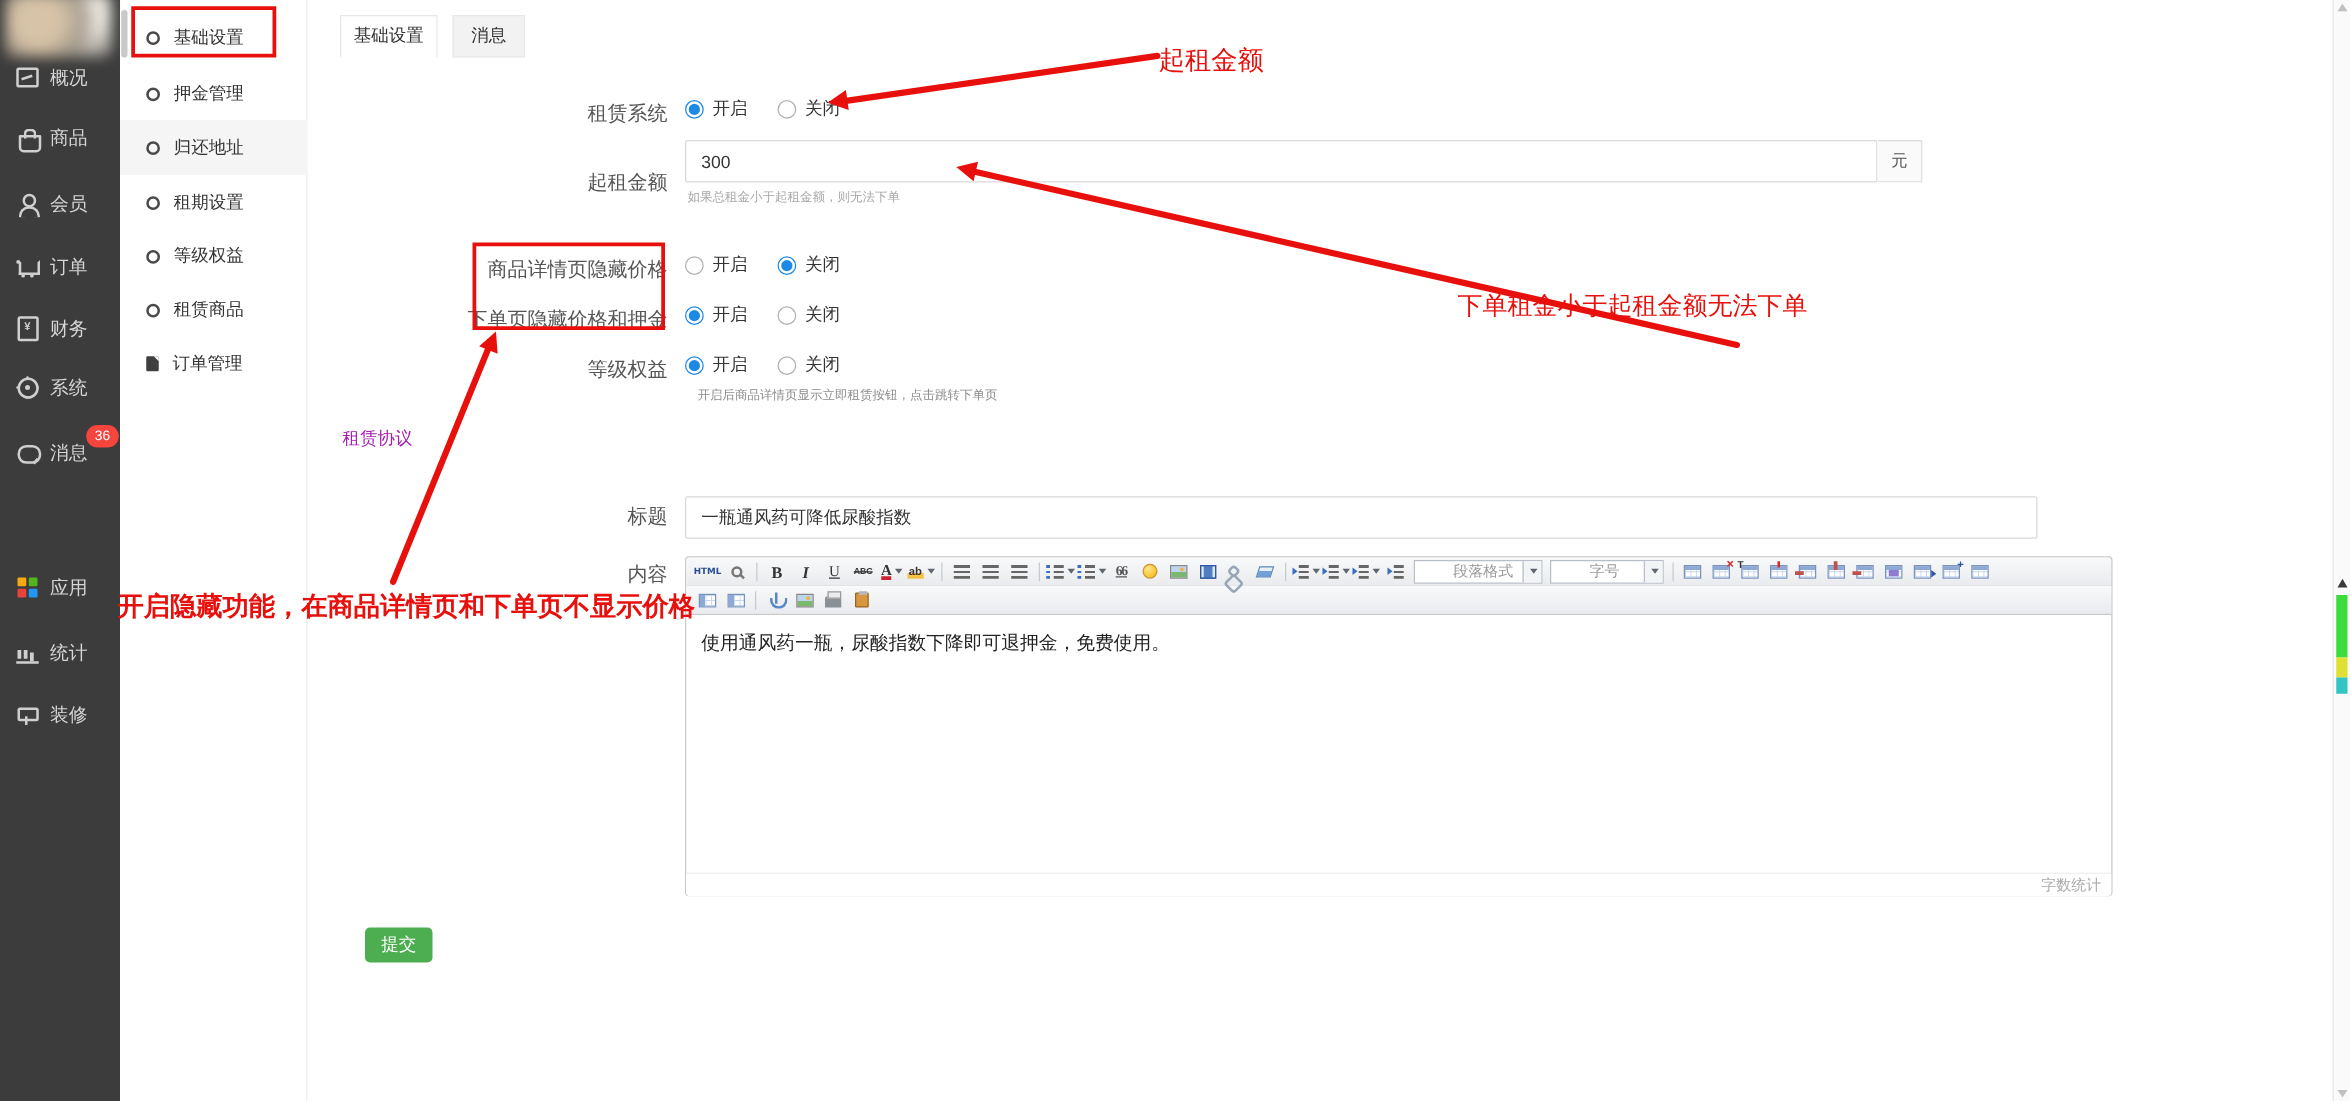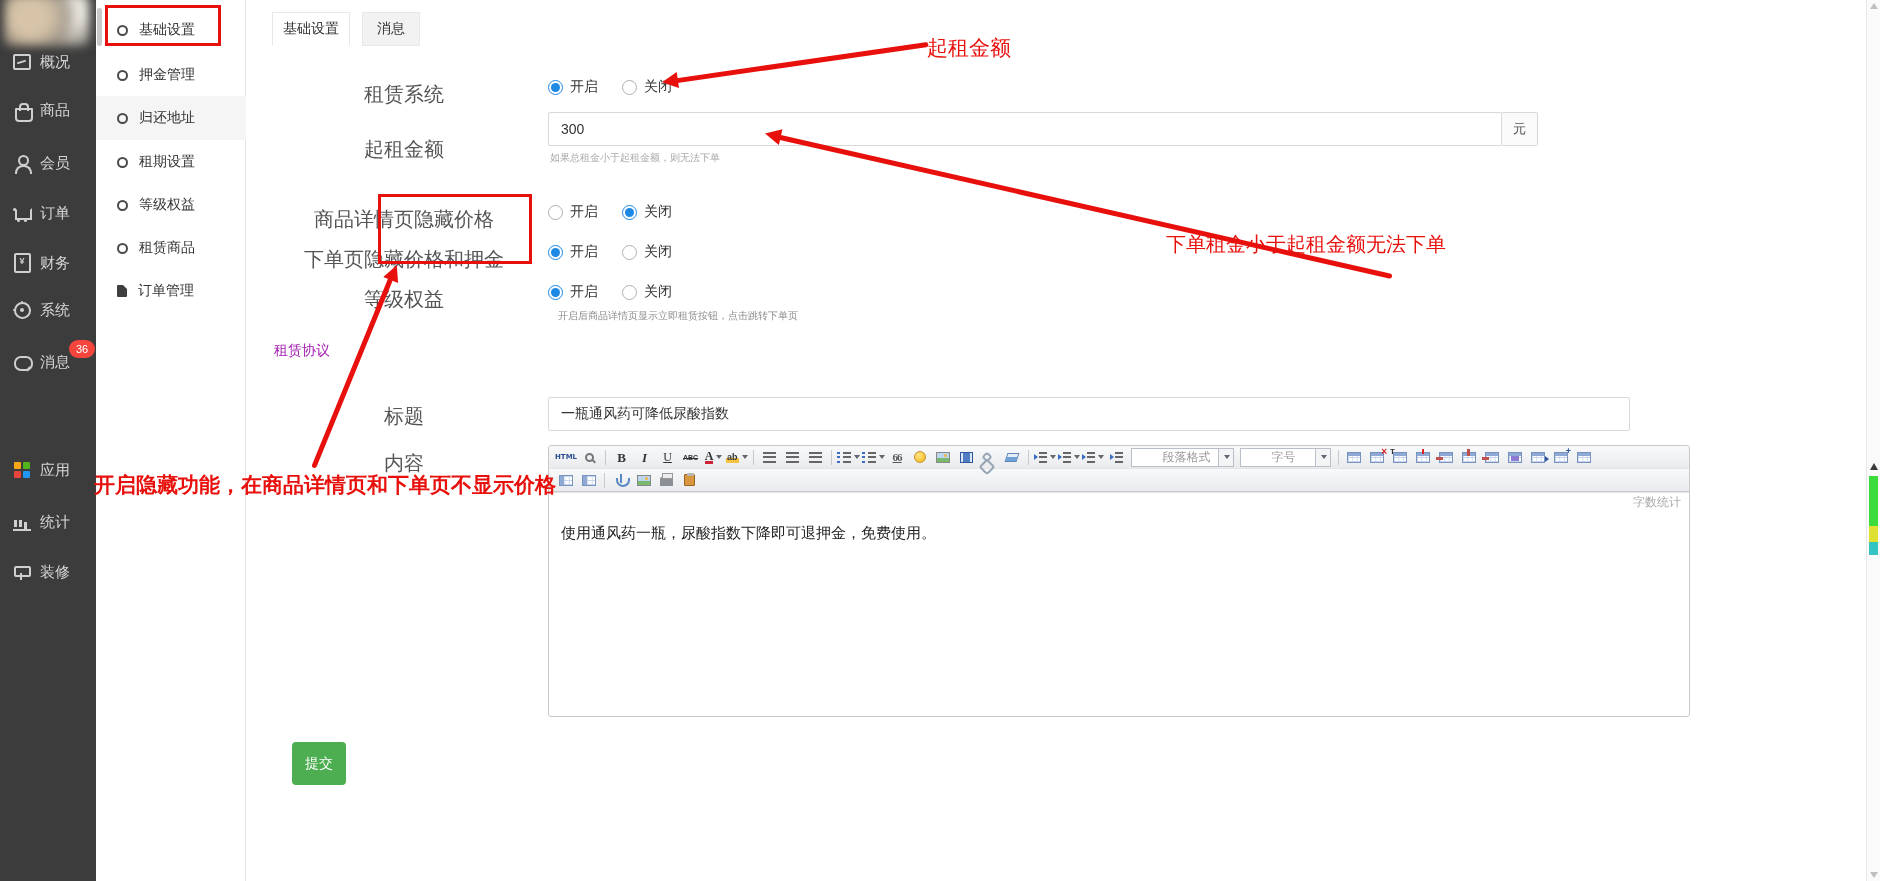--- a/index.html
+++ b/index.html
@@ -76,21 +76,21 @@
 
   
   #content-card { position:absolute; left:248px; top:8px; width:1618px; height:873px; background:#fff;
     border-top-left-radius:10px; z-index:1; }
 
   .tab { position:absolute; top:4px; height:34px; display:flex; align-items:center; justify-content:center;
     font-size:14px; color:#333; border:1px solid #e8e8e8; cursor:pointer; }
   #tab-basic { left:24px; width:78px; background:#fff; border-bottom-color:#fff; }
   #tab-message { left:114px; width:58px; background:#f2f2f2; }
 
-  .form-label { position:absolute; left:26px; width:260px; text-align:center; font-size:20px; color:#555; }
+  .form-label { position:absolute; left:26px; width:260px; text-align:right; font-size:16px; color:#555; }
   .hint { position:absolute; font-size:10px; color:#a8a8a8; white-space:nowrap; }
   .section-title { position:absolute; left:26px; font-size:14px; color:#a21caf; }
 
   .radio-group { position:absolute; left:300px; display:flex; align-items:center; }
   .radio-opt { display:inline-flex; align-items:center; gap:7px; margin-right:24px; font-size:14px; color:#333; cursor:pointer; }
   .radio-dot { width:15px; height:15px; border:1px solid #b0b0b0; border-radius:50%; background:#fff; position:relative; }
   .radio-dot.sel { border-color:#1e88e5; }
   .radio-dot.sel::after { content:""; position:absolute; left:2px; top:2px; right:2px; bottom:2px; border-radius:50%; background:#1e88e5; }
 
   .txt-input { position:absolute; height:34px; border:1px solid #d9d9d9; border-radius:2px; padding:0 12px;
@@ -158,21 +158,21 @@
       linear-gradient(90deg,#c7d6ec 1px,transparent 1px), linear-gradient(#c7d6ec 1px,transparent 1px); }
   .g-anchor { width:12px; height:12px; position:relative; }
   .g-anchor::before { content:""; position:absolute; left:5px; top:0; width:2px; height:9px; background:#5b87c5; }
   .g-anchor::after { content:""; position:absolute; left:1px; top:4px; width:10px; height:7px; border:2px solid #5b87c5; border-top:none; border-radius:0 0 8px 8px; }
   .g-prn { width:13px; height:9px; background:#8b9097; border-radius:2px 2px 0 0; position:relative; margin-top:3px; }
   .g-prn::after { content:""; position:absolute; left:2px; top:-4px; width:9px; height:4px; background:#ececec; border:1px solid #999; }
   .g-pst { width:11px; height:12px; background:#d8973f; border:1px solid #9a6420; border-radius:1px; position:relative; }
   .g-pst::after { content:""; position:absolute; left:2px; top:-2px; width:7px; height:3px; background:#b7b7b7; border-radius:1px; }
 
   
-  #submit-btn { position:absolute; left:292px; top:742px; width:54px; height:43px; background:#4cae50; color:#fff;
+  #submit-btn { position:absolute; left:292px; top:742px; width:54px; height:28px; background:#4cae50; color:#fff;
     border:none; border-radius:4px; font-size:14px; font-family:inherit; cursor:pointer; z-index:4; }
 
   
   .red-box { position:absolute; border:3px solid #e8100c; z-index:5; pointer-events:none; }
   #red-box-menu { left:105px; top:5px; width:116px; height:41px; }
   #red-box-labels { left:378px; top:194px; width:154px; height:70px; }
   .red-text { position:absolute; color:#e8100c; z-index:5; white-space:nowrap; }
   #ann-top { left:927px; top:34px; font-size:21px; }
   #ann-mid { left:1166px; top:231px; font-size:20px; }
   #ann-bottom { left:94px; top:471px; font-size:21px; font-weight:bold; }
@@ -509,24 +509,24 @@
           <span class="tb-btn">
             <span class="g-pic"></span>
           </span>
           <span class="tb-btn">
             <span class="g-prn"></span>
           </span>
           <span class="tb-btn">
             <span class="g-pst"></span>
           </span>
         </div>
+      <div id="editor-body">使用通风药一瓶，尿酸指数下降即可退押金，免费使用。</div>
       <div id="editor-status">
         <span>字数统计</span>
       </div>
-      <div id="editor-body">使用通风药一瓶，尿酸指数下降即可退押金，免费使用。</div>
     </div>
 
   </div>
 
   <button id="submit-btn">提交</button>
 
   <div class="red-box" id="red-box-menu"></div>
   <div class="red-box" id="red-box-labels"></div>
   <div class="red-text" id="ann-top">起租金额</div>
   <div class="red-text" id="ann-mid">下单租金小于起租金额无法下单</div>

